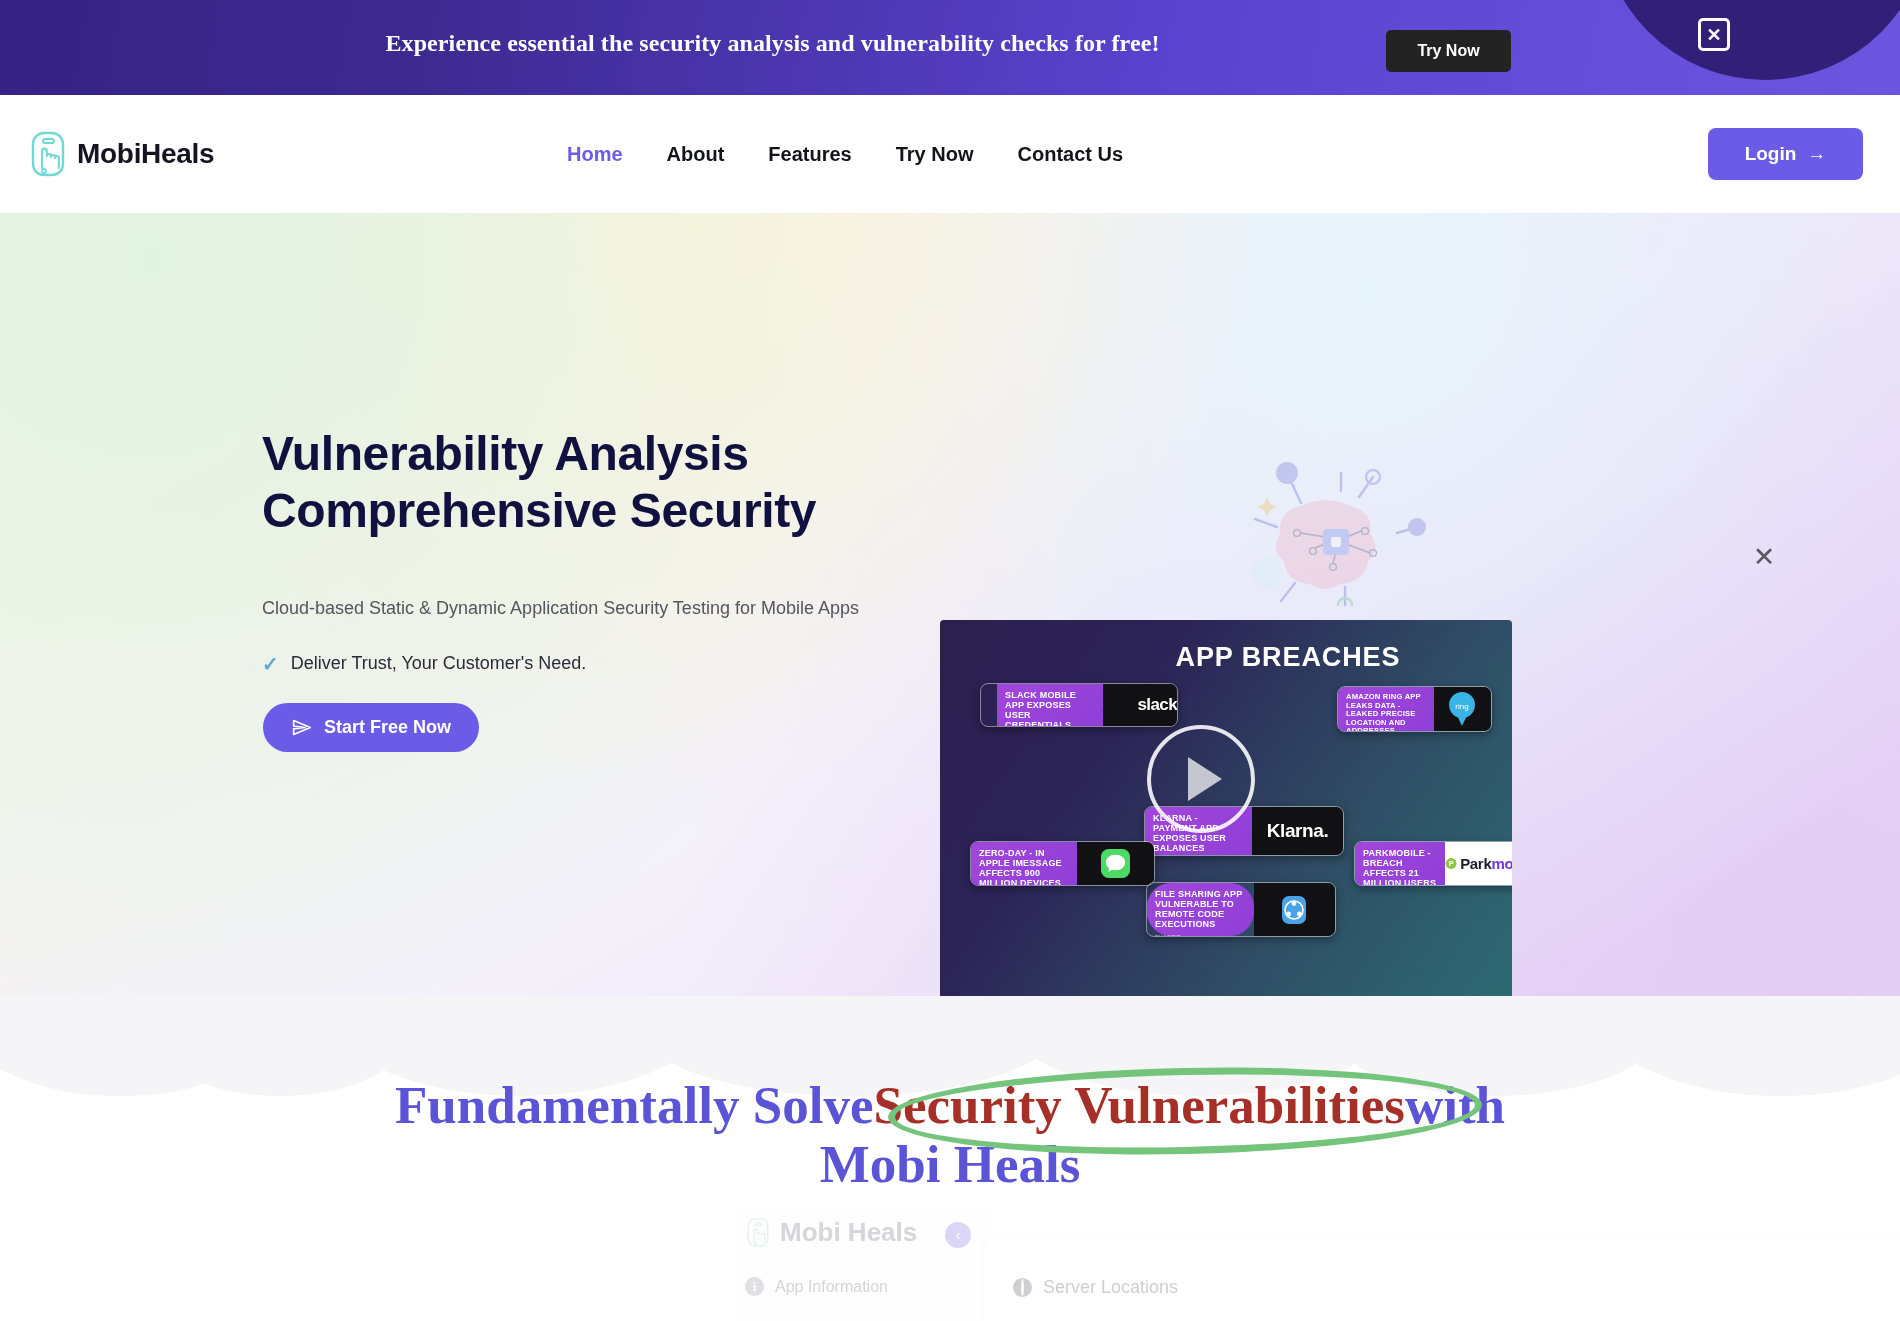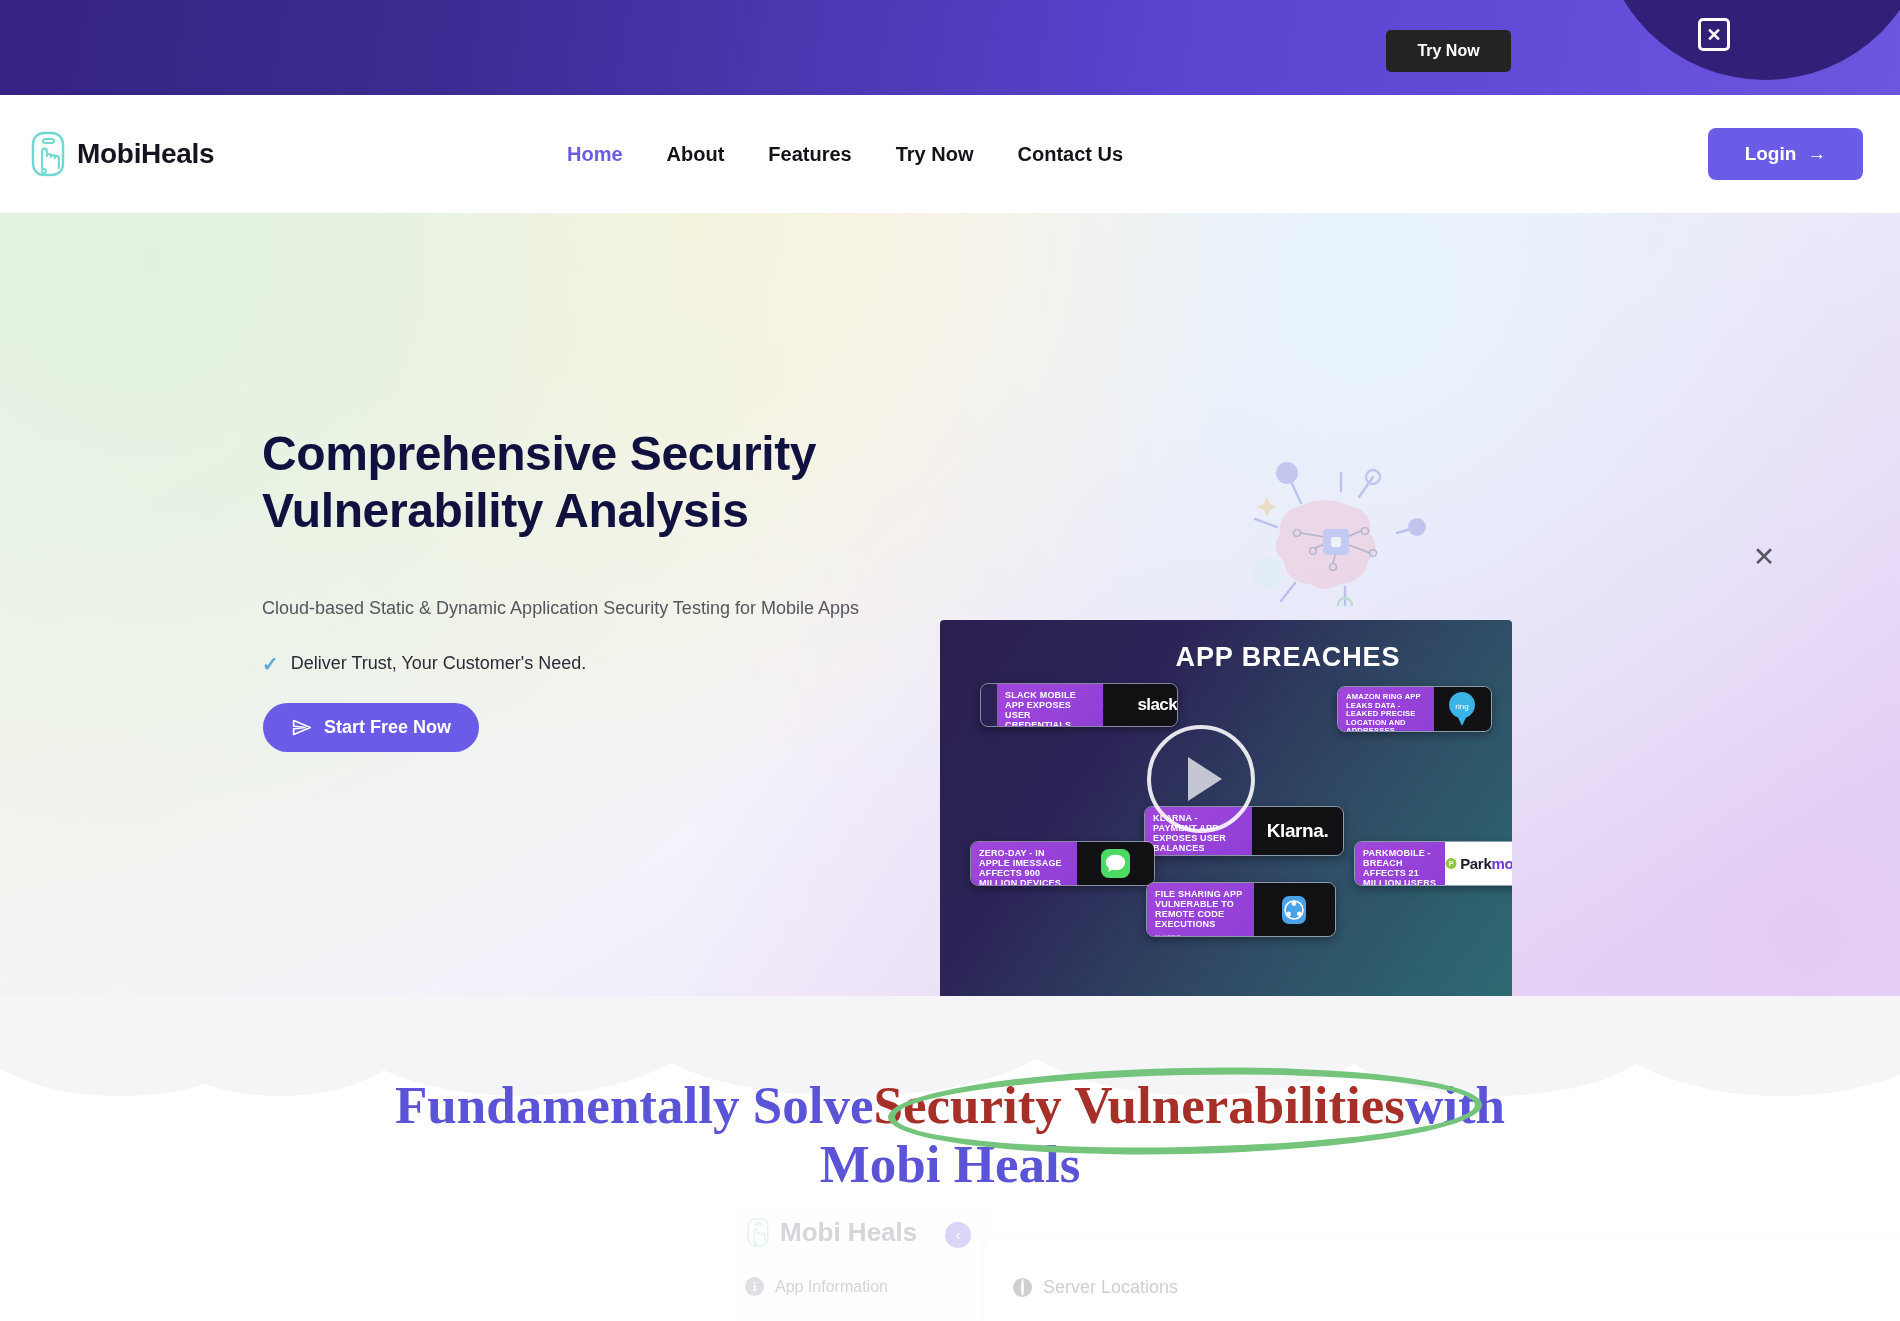--- a/index.html
+++ b/index.html
@@ -213,20 +213,21 @@
   }
   .pv-server-label { font-size: 18px; color: #8d8d99; }
 </style>
 </head>
 <body>
 
 <div class="page">
 
   <div class="promo-banner">
     <div class="blob"></div>
+    <div class="promo-text">Experience essential the security analysis and vulnerability checks for free!</div>
     <button class="promo-cta">Try Now</button>
     <button class="promo-close">✕</button>
   </div>
 
   <div class="navbar">
     <div class="brand">
       <svg class="brand-mark" viewBox="0 0 40 48">
         <rect x="5" y="3" width="30" height="42" rx="11" fill="none" stroke="#6fd9d2" stroke-width="2.4"></rect>
         <rect x="15" y="9" width="11" height="4" rx="2" fill="none" stroke="#6fd9d2" stroke-width="2"></rect>
         <path d="M14 38 L14 21 a2.4 2.4 0 0 1 4.8 0 l0 5 a2 2 0 0 1 4 0 l0 1 a2 2 0 0 1 4 0 l0 1 a2 2 0 0 1 4 0 l0 10" fill="none" stroke="#6fd9d2" stroke-width="2.1" stroke-linecap="round" stroke-linejoin="round"></path>
@@ -281,22 +282,22 @@
       <circle cx="172" cy="66" r="9" fill="#6d6ad4"></circle>
       <circle cx="10" cy="58" r="0" fill="none"></circle>
       <circle cx="22" cy="112" r="16" fill="#cdeef0" opacity=".85"></circle>
       <circle cx="100" cy="144" r="7" fill="none" stroke="#5bbf6e" stroke-width="2.4"></circle>
       <path d="M22 36 l3 7 l7 3 l-7 3 l-3 7 l-3 -7 l-7 -3 l7 -3 z" fill="#f0b44a"></path>
     </svg>
 
     <button class="hero-close">✕</button>
 
     <div class="hero-title">
+      <div>Vulnerability Analysis</div>
       <div>Comprehensive Security</div>
-      <div>Vulnerability Analysis</div>
     </div>
 
     <div class="hero-sub">Cloud-based Static &amp; Dynamic Application Security Testing for Mobile Apps</div>
 
     <div class="hero-bullet">
       <span class="tick">✓</span>
       <span>Deliver Trust, Your Customer's Need.</span>
     </div>
 
     <button class="hero-cta">
@@ -369,21 +370,21 @@
         <div class="br white" style="width:93px; gap:3px;">
           <svg width="17" height="17" viewBox="0 0 20 20">
             <circle cx="10" cy="10" r="9" fill="#8dc63f"></circle>
             <text x="10" y="14.5" text-anchor="middle" font-family="Liberation Sans, sans-serif" font-size="12" font-weight="700" fill="#ffffff">P</text>
           </svg>
           <span class="logo-parkmobile"><span class="p1">Park</span><span class="p2">mobile</span></span>
         </div>
       </div>
 
       <div class="breach" style="left:206px; top:262px; width:190px; height:55px;">
-        <div class="bl" style="width:108px;">
+        <div class="bl" style="width:108px;border-radius:24px;">
           <div class="bl-title">FILE SHARING APP VULNERABLE TO REMOTE CODE EXECUTIONS</div>
           <div class="bl-sub">SHAREIT</div>
         </div>
         <div class="br" style="width:82px;">
           <svg width="26" height="30" viewBox="0 0 26 30">
             <rect x="1" y="1" width="24" height="28" rx="7" fill="#4aa3e8"></rect>
             <circle cx="13" cy="15" r="9" fill="none" stroke="#ffffff" stroke-width="1.6"></circle>
             <circle cx="13" cy="8.5" r="2.4" fill="#ffffff"></circle>
             <circle cx="7.6" cy="19" r="2.4" fill="#ffffff"></circle>
             <circle cx="18.4" cy="19" r="2.4" fill="#ffffff"></circle>

